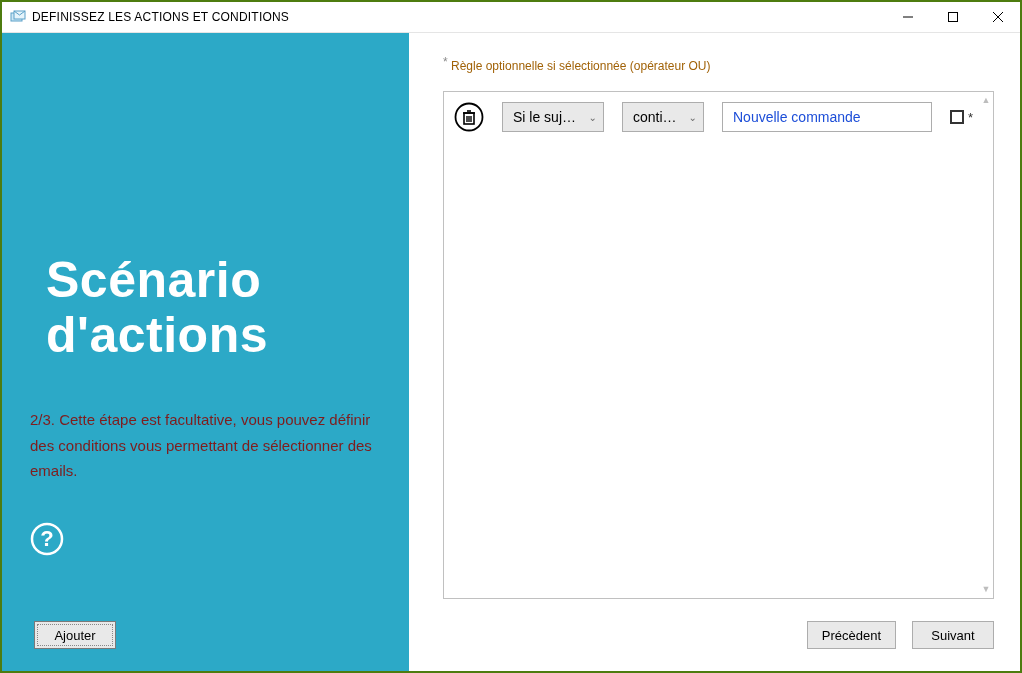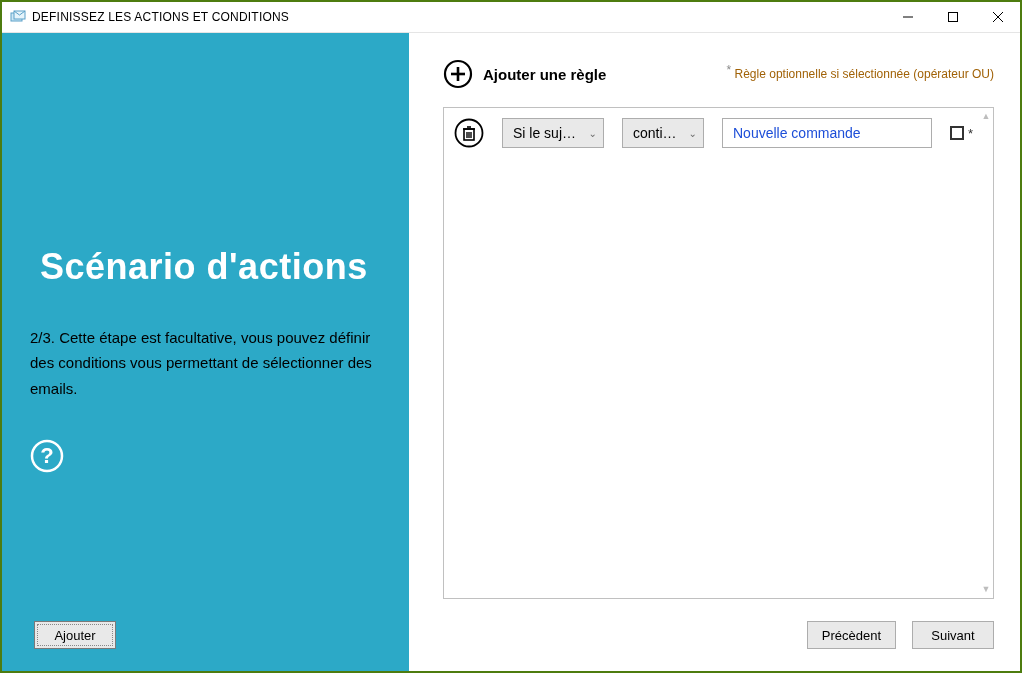--- a/index.html
+++ b/index.html
@@ -68,32 +68,32 @@
     width: 407px;
     background: #2ca9c7;
     color: #fff;
     display: flex;
     flex-direction: column;
     position: relative;
     box-sizing: border-box;
     padding: 0 28px;
   }
   .sidebar h1 {
-    margin: 10px;
+    margin: 16px;
     padding-top: 204px;
-    font-size: 36px;
+    font-size: 50px;
     font-weight: 600;
     letter-spacing: 0.5px;
     line-height: 1.1;
   }
   .sidebar .desc {
     margin-top: 28px;
     font-size: 15px;
     line-height: 1.7;
-    color: #000000;
+    color: #7f1d1d;
   }
   .sidebar .help {
     margin-top: 38px;
     width: 34px;
     height: 34px;
     display: flex;
   }
   .sidebar .cancel-wrap {
     position: absolute;
     left: 32px;
@@ -310,30 +310,20 @@
       <div class="cancel-wrap">
         <div class="btn focused">
           <span>Ajouter</span>
         </div>
       </div>
     </div>
 
     <div class="main">
 
       <div class="main-header">
-        <div class="add-rule">
-          <span class="plus">
-            <svg viewBox="0 0 30 30" width="30" height="30">
-              <circle cx="15" cy="15" r="13" fill="none" stroke="#000" stroke-width="2.2"></circle>
-              <line x1="15" y1="8" x2="15" y2="22" stroke="#000" stroke-width="2.6"></line>
-              <line x1="8" y1="15" x2="22" y2="15" stroke="#000" stroke-width="2.6"></line>
-            </svg>
-          </span>
-          <span class="label">Ajouter une règle</span>
-        </div>
         <span class="hint">Règle optionnelle si sélectionnée (opérateur OU)</span>
       </div>
 
       <div class="rules-area">
 
         <div class="rule-row">
           <span class="trash">
             <svg viewBox="0 0 30 30" width="30" height="30">
               <circle cx="15" cy="15" r="13.5" fill="none" stroke="#000" stroke-width="1.8"></circle>
               <rect x="10" y="11" width="10" height="11" fill="none" stroke="#000" stroke-width="1.6"></rect>

